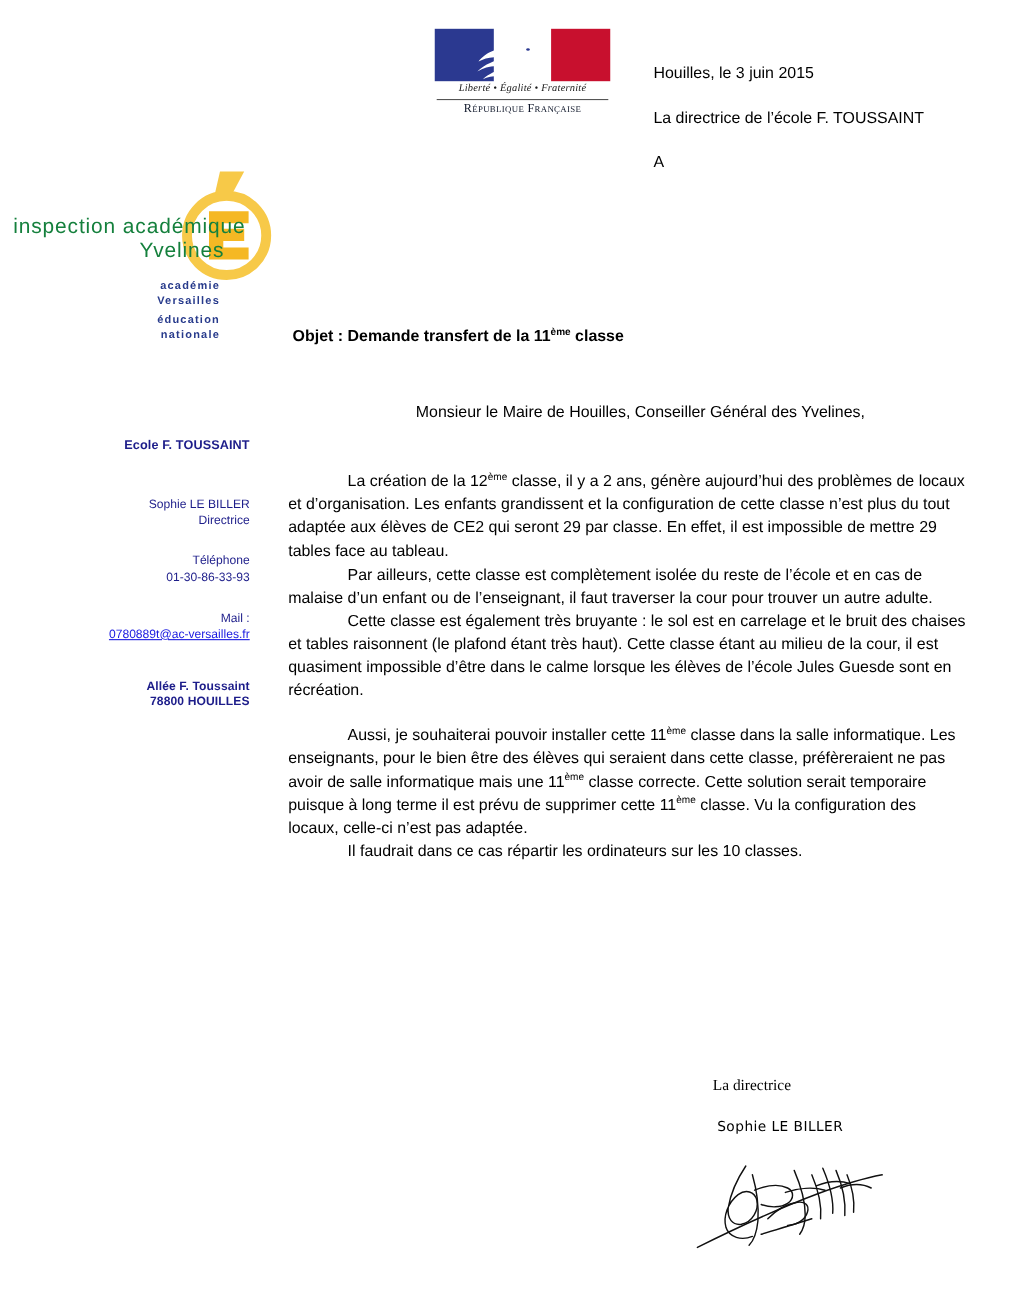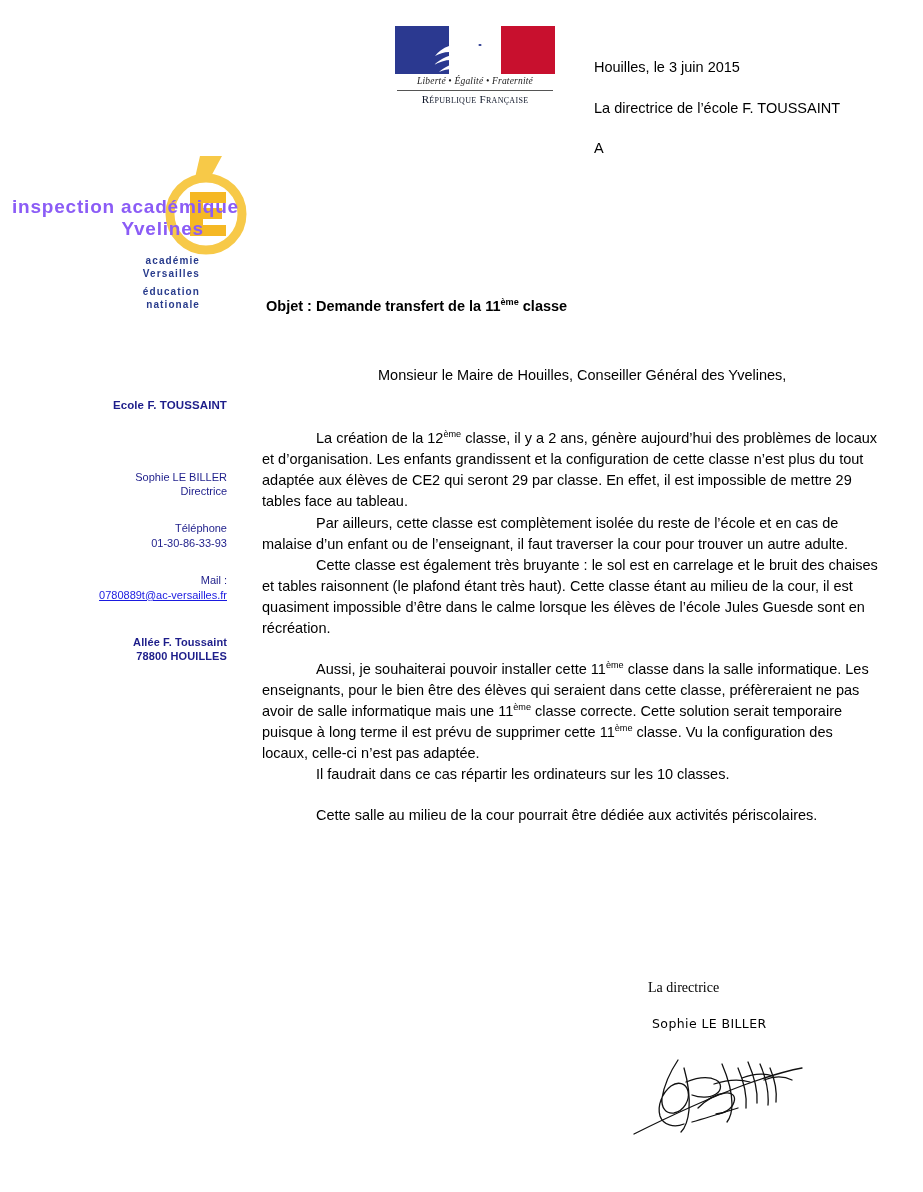--- a/index.html
+++ b/index.html
@@ -80,22 +80,22 @@
     height: 165px;
   }
   #ia-e {
     position: absolute;
     left: 152px; top: 0px;
     width: 90px; height: 110px;
   }
   #ia-line1, #ia-line2 {
     position: absolute;
     font-family: "Liberation Sans", sans-serif;
-    font-weight: bold;
-    color: #8b5cf6;
+    font-weight: normal;
+    color: #15803d;
     white-space: nowrap;
   }
   #ia-line1 {
     left: 4px; top: 44px;
     font-size: 19px;
     letter-spacing: .8px;
   }
   #ia-line2 {
     left: 4px; top: 66px;
     width: 192px;
@@ -152,21 +152,21 @@
     width: 167px;
     text-align: right;
     color: #1d1d8a;
     font-size: 11px;
     line-height: 1.35;
   }
   #sidebar .school-name {
     font-weight: bold;
     font-size: 11.5px;
     letter-spacing: .1px;
-    margin-bottom: 56px;
+    margin-bottom: 38px;
   }
   #sidebar .grp { margin-bottom: 22px; }
   #sidebar .grp div { white-space: nowrap; }
   #sidebar .mail-link {
     color: #1a1ae0;
     text-decoration: underline;
   }
   #sidebar .addr {
     margin-top: 32px;
     font-weight: bold;
@@ -295,21 +295,20 @@
   <p class="indent"><span>La création de la 12</span><sup>ème</sup><span> classe, il y a 2 ans, génère aujourd’hui des problèmes de locaux et d’organisation. Les enfants grandissent et la configuration de cette classe n’est plus du tout adaptée aux élèves de CE2 qui seront 29 par classe. En effet,  il est impossible de mettre 29 tables face au tableau.</span></p>
 
   <p class="indent"><span>Par ailleurs, cette classe est complètement isolée du reste de l’école et en cas de malaise d’un enfant ou de l’enseignant, il faut traverser la cour pour trouver un autre adulte.</span></p>
 
   <p class="indent">Cette classe est également très bruyante : le sol est en carrelage et le bruit des chaises et tables raisonnent (le plafond étant très haut). Cette classe étant au milieu de la cour, il est quasiment impossible d’être dans le calme lorsque les élèves de l’école Jules Guesde sont en récréation.</p>
 
   <p class="indent gap"><span>Aussi, je souhaiterai pouvoir installer cette 11</span><sup>ème</sup><span> classe dans la salle informatique.  Les enseignants, pour le bien être des élèves qui seraient dans cette classe, préfèreraient ne pas avoir de salle informatique mais une 11</span><sup>ème</sup><span> classe correcte. Cette solution serait temporaire puisque à long terme il est prévu de supprimer cette 11</span><sup>ème</sup><span> classe. Vu la configuration des locaux, celle-ci n’est pas adaptée.</span></p>
 
   <p class="indent">Il faudrait dans ce cas répartir les ordinateurs sur les 10 classes.</p>
 
-  <p class="indent gap">Cette salle au milieu de la cour pourrait être dédiée aux activités périscolaires.</p>
 
 </div>
 
 <div id="sig-block">
   <div id="sig-title">La directrice</div>
   <div id="sig-name">Sophie LE BILLER</div>
   <svg id="signature-mark" viewBox="0 0 200 105">
     <g fill="none" stroke="#111" stroke-width="1.3" stroke-linecap="round" stroke-linejoin="round">
       <path d="M8 96 C40 80 78 62 118 47 C140 39 160 33 176 30"></path>
       <path d="M52 22 C44 34 38 48 36 60 C35 70 40 76 48 75 C58 73 64 62 62 53 C60 45 52 43 45 48

